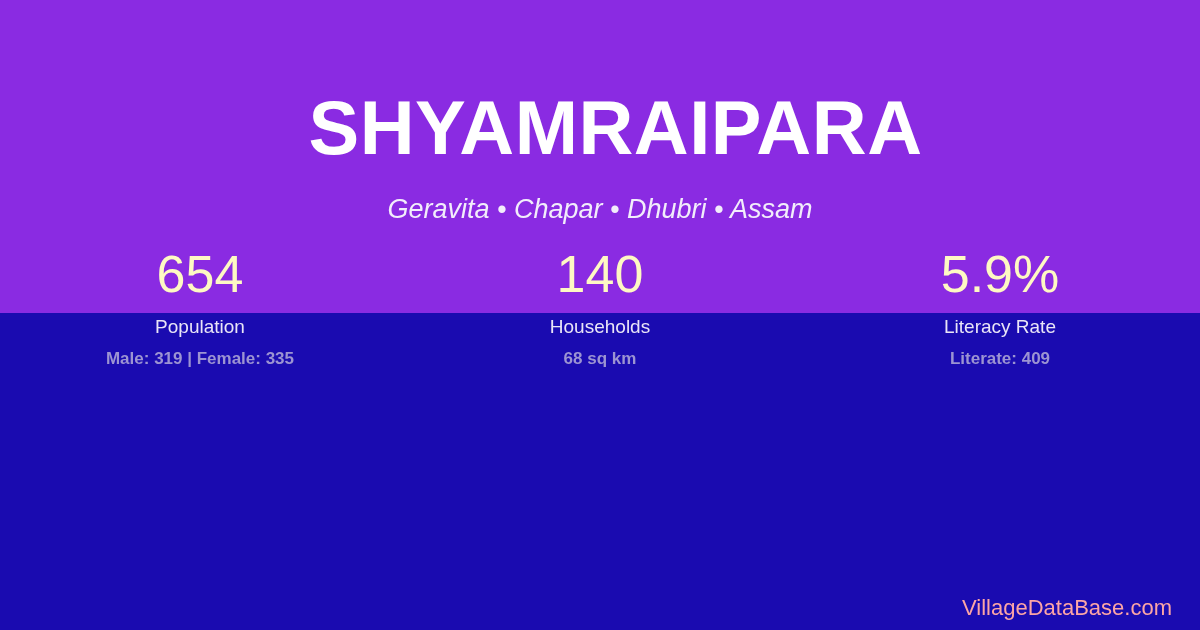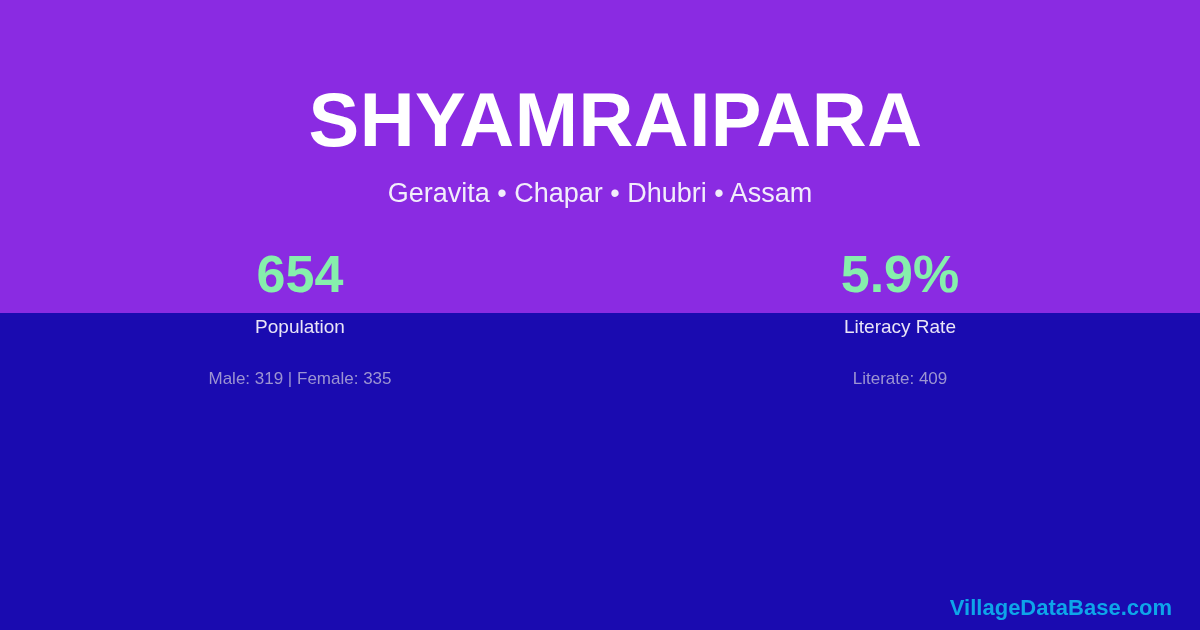--- a/index.html
+++ b/index.html
@@ -34,73 +34,74 @@
 
   
   .header {
     position: absolute;
     left: 0;
     top: 0;
     width: 1200px;
     text-align: center;
   }
   .village-title {
-    margin: 0;
+    margin: 8px;
     padding-top: 82px;
     font-size: 76px;
     line-height: 1.0;
     font-weight: bold;
     letter-spacing: 0.5px;
     color: #ffffff;
     white-space: nowrap;
     padding-left: 31px;
   }
   .village-subtitle {
     margin: 0;
     padding-top: 22px;
     font-size: 27px;
     line-height: 1.0;
     font-weight: normal;
     color: #f2edfb;
     white-space: nowrap;
+    font-style: italic;
   }
 
   
   .stats-row {
     position: absolute;
     left: 0;
     top: 243px;
     width: 1200px;
     display: flex;
     flex-direction: row;
   }
   .stat-col {
     flex: 1 1 0;
     text-align: center;
   }
   .stat-value {
     font-size: 52px;
     line-height: 62px;
-    font-weight: bold;
-    color: #86efac;
+    font-weight: normal;
+    color: #fef9c3;
     white-space: nowrap;
   }
   .stat-label {
     margin-top: 8px;
     font-size: 19px;
     line-height: 28px;
     font-weight: normal;
     color: #e9e5f7;
     white-space: nowrap;
   }
   .stat-sub {
-    margin-top: 28px;
+    margin-top: 8px;
     font-size: 17px;
     line-height: 20px;
-    font-weight: normal;
+    font-weight: bold;
     color: #9c94d2;
     white-space: nowrap;
   }
 
   
   .facility-line {
     position: absolute;
     left: 0;
     top: 484px;
     width: 1200px;
@@ -116,22 +117,22 @@
     color: #ffffff;
   }
 
   
   .footer-brand {
     position: absolute;
     right: 28px;
     bottom: 8px;
     font-size: 22px;
     line-height: 28px;
-    font-weight: bold;
-    color: #0ea5e9;
+    font-weight: normal;
+    color: #fca5a5;
     white-space: nowrap;
   }
 </style>
 </head>
 <body>
 
 <div class="card">
 
   <div class="hero-band"></div>
 
@@ -141,20 +142,25 @@
   </div>
 
   <div class="stats-row">
 
     <div class="stat-col">
       <div class="stat-value">654</div>
       <div class="stat-label">Population</div>
       <div class="stat-sub">Male: 319 | Female: 335</div>
     </div>
 
+    <div class="stat-col">
+      <div class="stat-value">140</div>
+      <div class="stat-label">Households</div>
+      <div class="stat-sub">68 sq km</div>
+    </div>
 
     <div class="stat-col">
       <div class="stat-value">5.9%</div>
       <div class="stat-label">Literacy Rate</div>
       <div class="stat-sub">Literate: 409</div>
     </div>
 
   </div>
 
 

